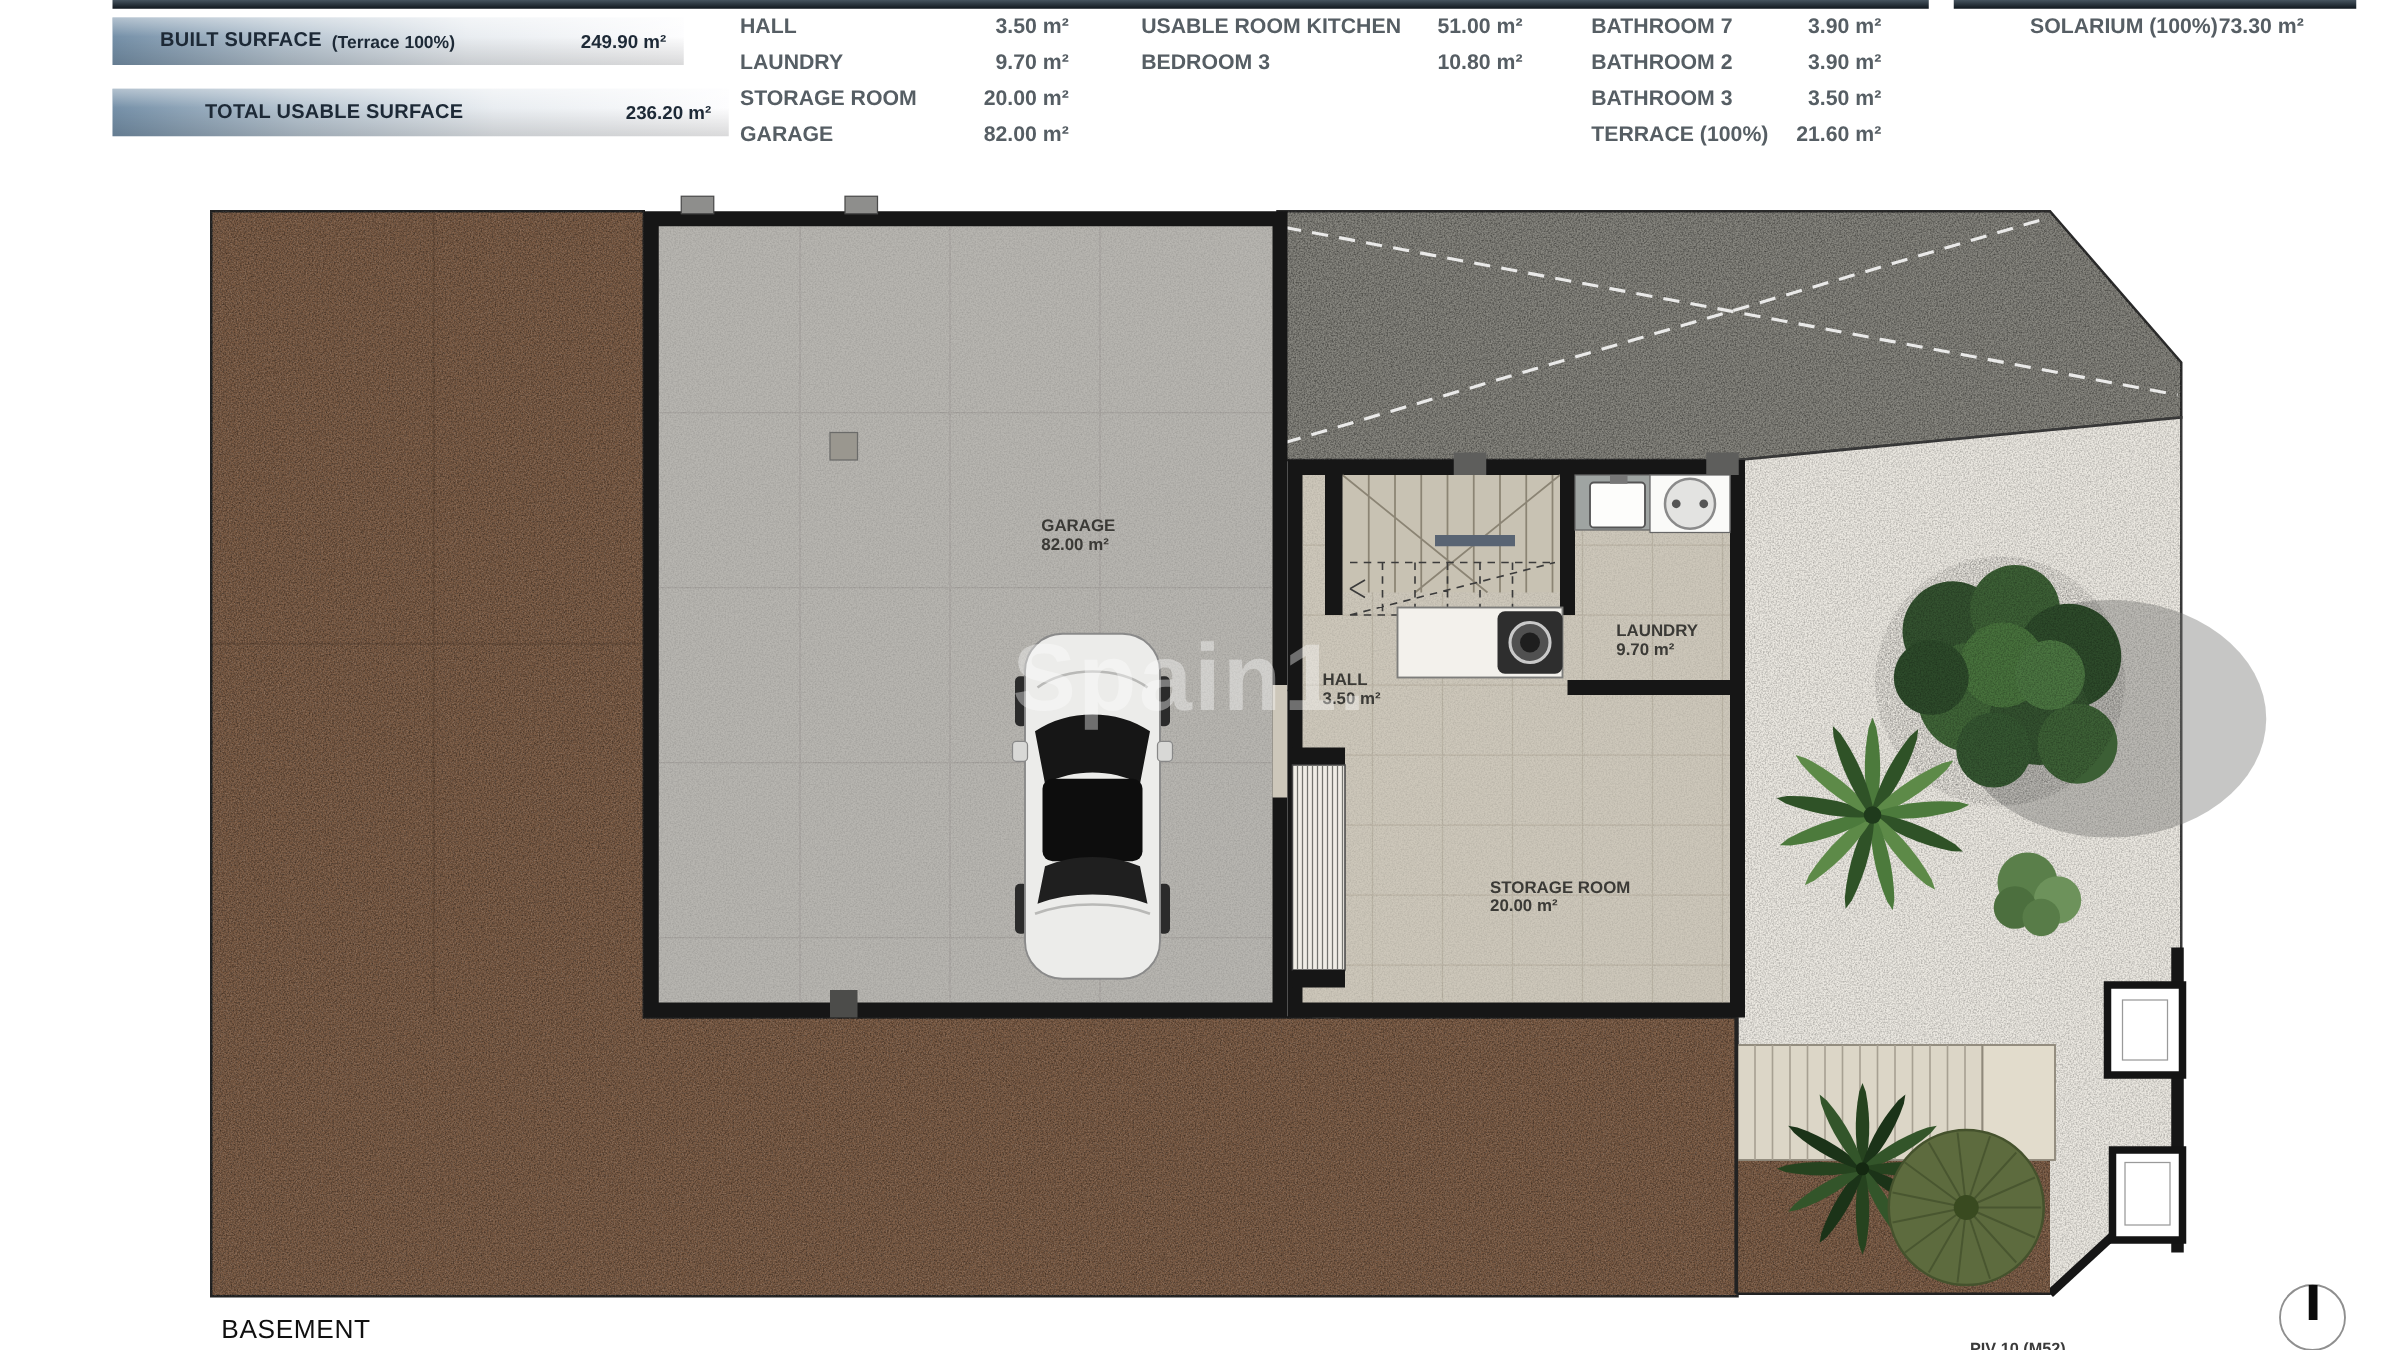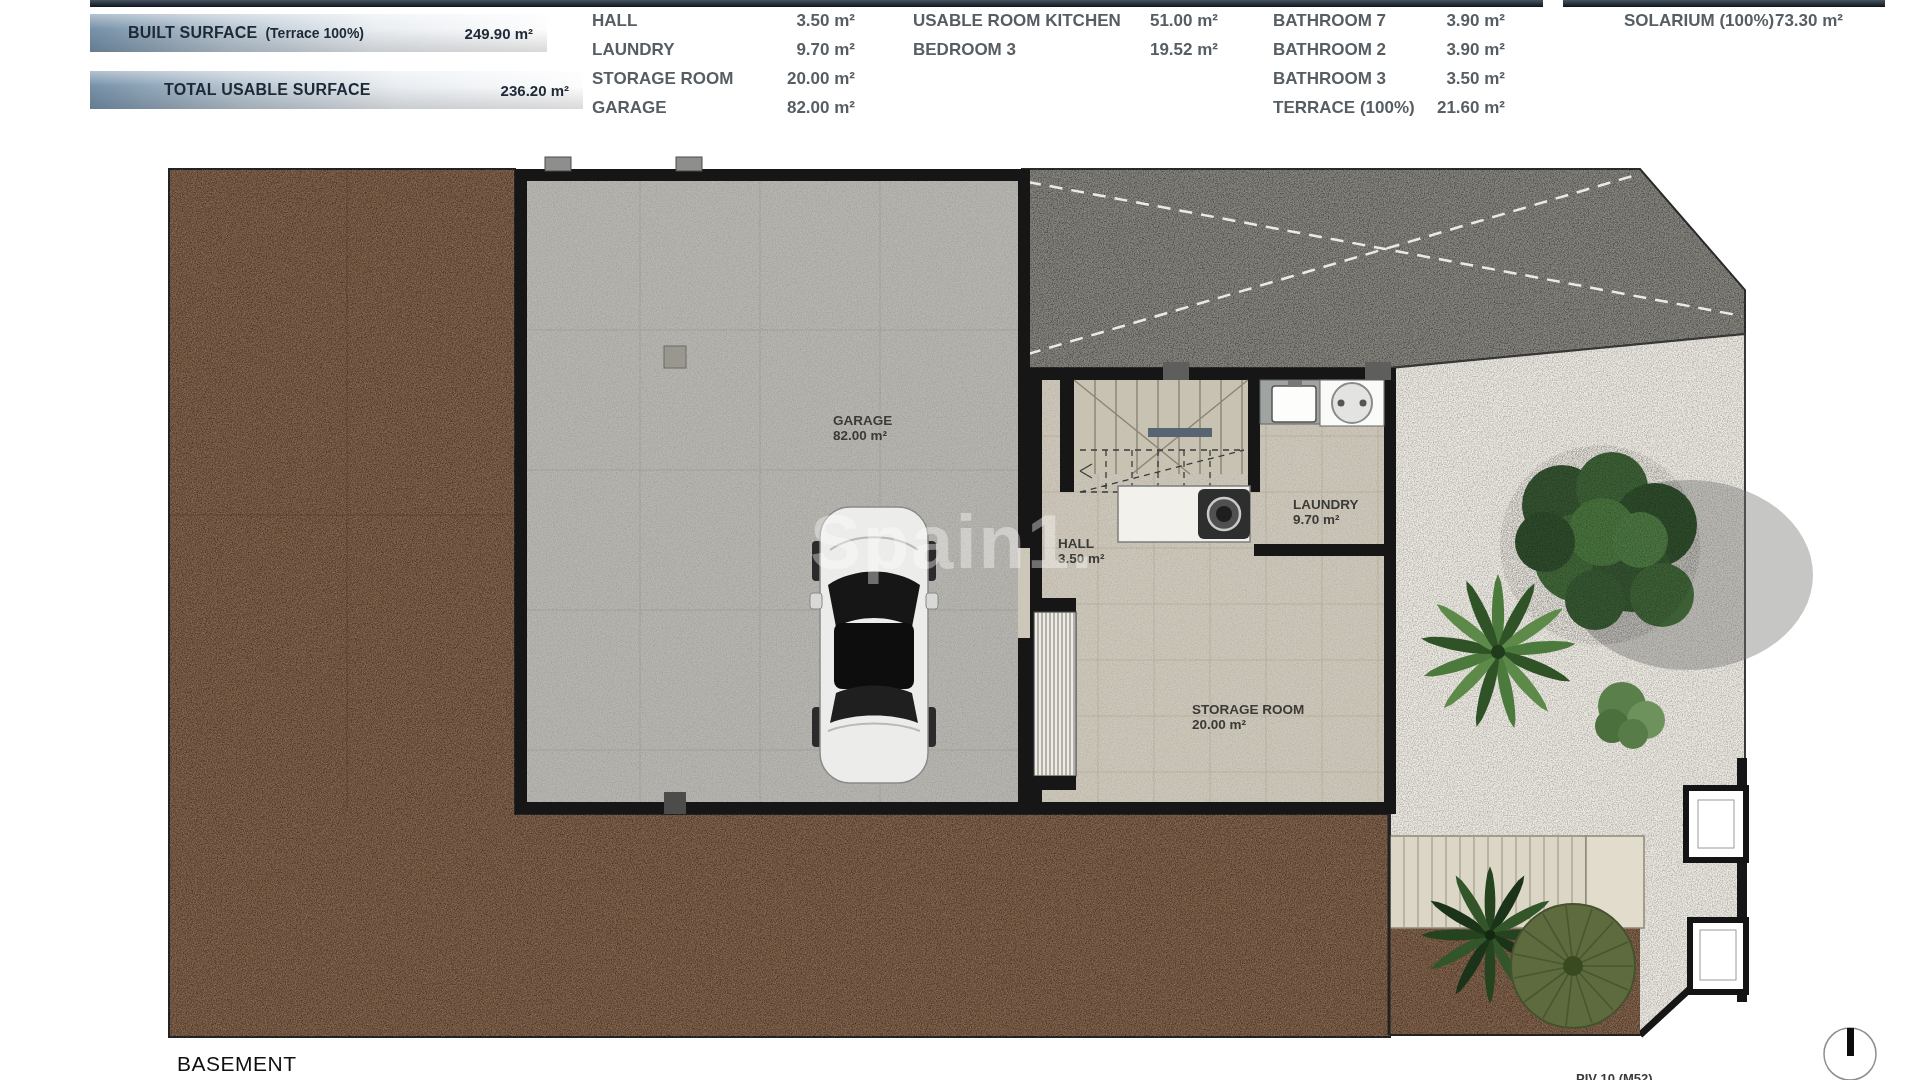--- a/index.html
+++ b/index.html
@@ -75,21 +75,21 @@
     </div>
   </div>
 
   <div class="legend-col col2">
     <div class="lrow">
       <span class="llabel">USABLE ROOM KITCHEN</span>
       <span class="lvalue">51.00 m²</span>
     </div>
     <div class="lrow">
       <span class="llabel">BEDROOM 3</span>
-      <span class="lvalue">19.52 m²</span>
+      <span class="lvalue">10.80 m²</span>
     </div>
   </div>
 
   <div class="legend-col col3">
     <div class="lrow">
       <span class="llabel">BATHROOM 7</span>
       <span class="lvalue">3.90 m²</span>
     </div>
     <div class="lrow">
       <span class="llabel">BATHROOM 2</span>

